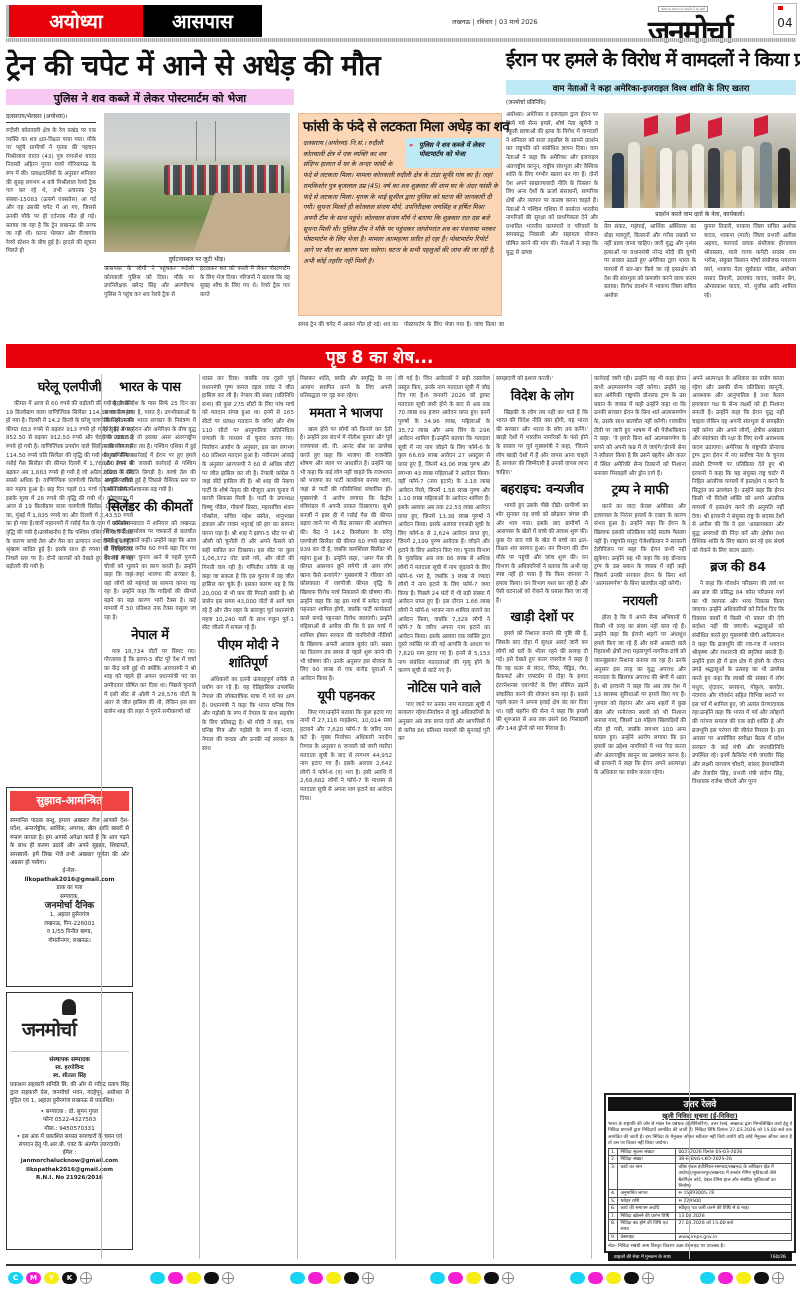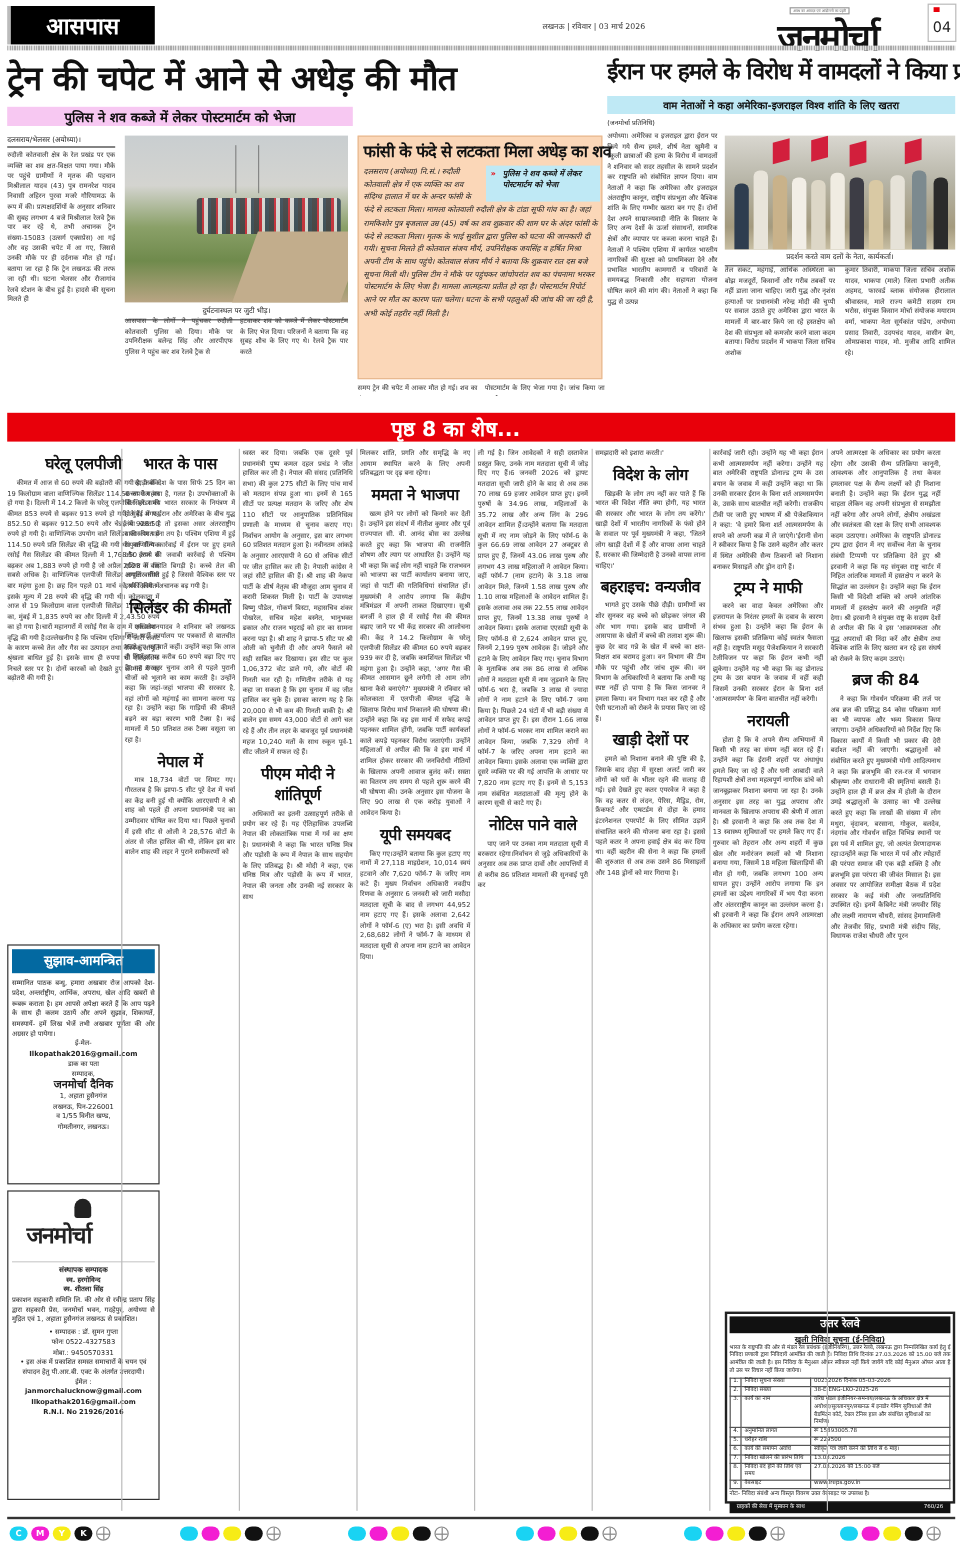--- a/index.html
+++ b/index.html
@@ -58,21 +58,21 @@
   
   #continued-banner { left: 6px; top: 344px; width: 790px; height: 24px; background: #e8000a; }
   #continued-label { position: absolute; left: 320px; top: 1px; font-weight: bold; font-size: 17px; color: #fff; }
 
   
   .col { position: absolute; top: 374px; width: 88px; overflow: hidden; }
   .col-head { font-weight: bold; font-size: 13px; text-align: center; color: #111; margin: 3px 0 4px; letter-spacing: -0.3px; }
 
   
   #suggest-box { left: 6px; top: 787px; width: 127px; height: 200px; border: 1px solid #333; padding: 3px; }
-  #suggest-head { background: #0369a1; color: #fff; text-align: center; font-weight: bold; font-size: 11px; height: 20px; line-height: 20px; }
+  #suggest-head { background: #ef4444; color: #fff; text-align: center; font-weight: bold; font-size: 11px; height: 20px; line-height: 20px; }
   #suggest-body { font-size: 5.6px; line-height: 8.4px; margin-top: 5px; color: #222; }
   .center { text-align: center; }
   #suggest-email { font-weight: bold; font-size: 5.8px; text-align: center; }
   #suggest-paper { font-weight: bold; font-size: 9px; text-align: center; margin: 1px 0; }
 
   
   #imprint-box { left: 6px; top: 992px; width: 127px; height: 258px; border: 1px solid #333; padding: 3px; }
   #imprint-logo { height: 56px; position: relative; border-bottom: 0.5px solid #ccc; }
   #imprint-logo .pen { position: absolute; left: 52px; top: 3px; width: 14px; height: 16px; background: #222; border-radius: 7px 7px 2px 2px; }
   #imprint-logo .logo-text { position: absolute; left: 12px; top: 20px; font-weight: bold; font-size: 19px; letter-spacing: -1px; }
@@ -96,20 +96,21 @@
   .reg .t { background: #fff; border: 1px solid #888; width: 12px; position: relative; }
   .reg .t::before { content: ""; position: absolute; left: 5px; top: 0; width: 1px; height: 10px; background: #888; }
   .reg .t::after { content: ""; position: absolute; left: 0; top: 5px; width: 10px; height: 1px; background: #888; }
   #bottom-rule { left: 6px; top: 1264px; width: 790px; height: 2px; background: #333; }
   .vrule { position: absolute; width: 0.5px; background: #bbb; }
 </style>
 </head>
 <body>
 
 <div id="section-tabs" class="abs">
+  <div class="tab tab-red">अयोध्या</div>
   <div class="tab tab-black">आसपास</div>
 </div>
 <div id="dateline" class="abs">लखनऊ | रविवार | 03 मार्च 2026</div>
 <div id="masthead" class="abs">
   <div id="masthead-tag">अवध का आवाज़ एवं आंदोलनों का प्रहरी</div>
   <div id="masthead-title" style="top:8px;">जनमोर्चा</div>
 </div>
 <div id="page-num" class="abs">
   <span class="flag"></span>
   <span>04</span>
@@ -185,21 +186,21 @@
     </div>
     <div class="col" style="left: 202px; top: 374px; width: 92px; height: 880px;">
       <p class="body-text" style="text-indent: 0px;">ध्वस्त कर दिया। जबकि एक दूसरे पूर्व प्रधानमंत्री पुष्प कमल दहल प्रचंड ने जीत हासिल कर ली है। नेपाल की संसद (प्रतिनिधि सभा) की कुल 275 सीटों के लिए पांच मार्च को मतदान संपन्न हुआ था। इनमें से 165 सीटों पर प्रत्यक्ष मतदान के जरिए और शेष 110 सीटों पर आनुपातिक प्रतिनिधित्व प्रणाली के माध्यम से चुनाव कराए गए। निर्वाचन आयोग के अनुसार, इस बार लगभग 60 प्रतिशत मतदान हुआ है। नवीनतम आंकड़े के अनुसार आरएसपी ने 60 से अधिक सीटों पर जीत हासिल कर ली है। नेपाली कांग्रेस ने जहां सीटें हासिल की हैं। श्री शाह की नेकपा पार्टी के शीर्ष नेतृत्व की मौजूदा आम चुनाव में करारी शिकस्त मिली है। पार्टी के उपाध्यक्ष बिष्णु पौडेल, गोकर्ण बिस्टा, महासचिव शंकर पोखरेल, सचिव महेश बस्नेत, भानुभक्त ढकाल और राजन भट्टराई को हार का सामना करना पड़ा है। श्री शाह ने झापा-5 सीट पर श्री ओली को चुनौती दी और अपने फैसले को सही साबित कर दिखाया। इस सीट पर कुल 1,06,372 वोट डाले गये, और वोटों की गिनती चल रही है। गणितीय तरीके से यह कहा जा सकता है कि इस चुनाव में वह जीत हासिल कर चुके हैं। इसका कारण यह है कि 20,000 से भी कम की गिनती बाकी है। श्री बालेन इस समय 43,000 वोटों से आगे चल रहे हैं और तीन लहर के बावजूद पूर्व प्रधानमंत्री महज 10,240 मतों के साथ रुकून पूर्व-1 सीट जीतने में सफल रहे हैं।</p>
       <h3 class="col-head">पीएम मोदी ने शांतिपूर्ण</h3>
       <p class="body-text" style="text-indent: 8px;">अधिकारों का इतनी उत्साहपूर्ण तरीके से प्रयोग कर रहे हैं। यह ऐतिहासिक उपलब्धि नेपाल की लोकतांत्रिक यात्रा में गर्व का क्षण है। प्रधानमंत्री ने कहा कि भारत घनिष्ठ मित्र और पड़ोसी के रूप में नेपाल के साथ सहयोग के लिए प्रतिबद्ध है। श्री मोदी ने कहा, एक घनिष्ठ मित्र और पड़ोसी के रूप में भारत, नेपाल की जनता और उनकी नई सरकार के साथ</p>
     </div>
     <div class="col" style="left: 300px; top: 374px; width: 92px; height: 880px;">
       <p class="body-text" style="text-indent: 0px;">मिलकर शांति, प्रगति और समृद्धि के नए आयाम स्थापित करने के लिए अपनी प्रतिबद्धता पर दृढ़ बना रहेगा।</p>
       <h3 class="col-head">ममता ने भाजपा</h3>
       <p class="body-text" style="text-indent: 8px;">खत्म होने पर लोगों को किनारे कर देती है। उन्होंने इस संदर्भ में नीतीश कुमार और पूर्व राज्यपाल सी. वी. आनंद बोस का उल्लेख करते हुए कहा कि भाजपा की राजनीति शोषण और त्याग पर आधारित है। उन्होंने यह भी कहा कि कई लोग नहीं चाहते कि राजभवन को भाजपा का पार्टी कार्यालय बनाया जाए, जहां से पार्टी की गतिविधियां संचालित हों। मुख्यमंत्री ने आरोप लगाया कि केंद्रीय मंत्रिमंडल में अपनी ताकत दिखाएगा। सुश्री बनर्जी ने हाल ही में रसोई गैस की कीमत बढ़ाए जाने पर भी केंद्र सरकार की आलोचना की। केंद्र ने 14.2 किलोग्राम के घरेलू एलपीजी सिलेंडर की कीमत 60 रुपये बढ़कर 939 कर दी है, जबकि कमर्शियल सिलेंडर भी महंगा हुआ है। उन्होंने कहा, 'अगर गैस की कीमत आसमान छूने लगेगी तो आम लोग खाना कैसे बनाएंगे?' मुख्यमंत्री ने रविवार को कोलकाता में एलपीजी कीमत वृद्धि के खिलाफ विरोध मार्च निकालने की घोषणा की। उन्होंने कहा कि वह इस मार्च में सफेद कपड़े पहनकर शामिल होंगी, जबकि पार्टी कार्यकर्ता काले कपड़े पहनकर विरोध जताएंगी। उन्होंने महिलाओं से अपील की कि वे इस मार्च में शामिल होकर सरकार की जनविरोधी नीतियों के खिलाफ अपनी आवाज बुलंद करें। सस्ता का वितरण तय समय से पहले शुरू करने की भी घोषणा की। उनके अनुसार इस योजना के लिए 90 लाख से एक करोड़ युवाओं ने आवेदन किया है।</p>
-      <h3 class="col-head">यूपी समयबद</h3>
+      <h3 class="col-head">यूपी पहनकर</h3>
       <p class="body-text" style="text-indent: 8px;">किए गए।उन्होंने बताया कि कुल हटाए गए नामों में 27,118 माइग्रेशन, 10,014 स्वयं हटवाने और 7,620 फॉर्म-7 के जरिए नाम कटे हैं। मुख्य निर्वाचन अधिकारी नवदीप रिणवा के अनुसार 6 जनवरी को जारी मसौदा मतदाता सूची के बाद से लगभग 44,952 नाम हटाए गए हैं। इसके अलावा 2,642 लोगों ने फॉर्म-6 (ए) भरा है। इसी अवधि में 2,68,682 लोगों ने फॉर्म-7 के माध्यम से मतदाता सूची से अपना नाम हटाने का आवेदन दिया।</p>
     </div>
     <div class="col" style="left: 398px; top: 374px; width: 92px; height: 880px;">
       <p class="body-text" style="text-indent: 0px;">ली गई है। जिन आवेदकों ने सही दस्तावेज प्रस्तुत किए, उनके नाम मतदाता सूची में जोड़ दिए गए हैं।6 जनवरी 2026 को ड्राफ्ट मतदाता सूची जारी होने के बाद से अब तक 70 लाख 69 हजार आवेदन प्राप्त हुए। इनमें पुरुषों के 34.96 लाख, महिलाओं के 35.72 लाख और अन्य लिंग के 296 आवेदन शामिल हैं।उन्होंने बताया कि मतदाता सूची में नए नाम जोड़ने के लिए फॉर्म-6 के कुल 66.69 लाख आवेदन 27 अक्टूबर से प्राप्त हुए हैं, जिनमें 43.06 लाख पुरुष और लगभग 43 लाख महिलाओं ने आवेदन किया। वहीं फॉर्म-7 (नाम हटाने) के 3.18 लाख आवेदन मिले, जिनमें 1.58 लाख पुरुष और 1.10 लाख महिलाओं के आवेदन शामिल हैं। इसके अलावा अब तक 22.55 लाख आवेदन प्राप्त हुए, जिनमें 13.38 लाख पुरुषों ने आवेदन किया। इसके अलावा एएसडी सूची के लिए फॉर्म-8 से 2,624 आवेदन प्राप्त हुए, जिनमें 2,199 पुरुष आवेदक हैं। जोड़ने और हटाने के लिए आवेदन किए गए। चुनाव विभाग के मुताबिक अब तक 86 लाख से अधिक लोगों ने मतदाता सूची में नाम जुड़वाने के लिए फॉर्म-6 भरा है, जबकि 3 लाख से ज्यादा लोगों ने नाम हटाने के लिए फॉर्म-7 जमा किया है। पिछले 24 घंटों में भी बड़ी संख्या में आवेदन प्राप्त हुए हैं। इस दौरान 1.66 लाख लोगों ने फॉर्म-6 भरकर नाम शामिल कराने का आवेदन किया, जबकि 7,329 लोगों ने फॉर्म-7 के जरिए अपना नाम हटाने का आवेदन किया। इसके अलावा एक व्यक्ति द्वारा दूसरे व्यक्ति पर की गई आपत्ति के आधार पर 7,820 नाम हटाए गए हैं। इनमें से 5,153 नाम संबंधित मतदाताओं की मृत्यु होने के कारण सूची से काटे गए हैं।</p>
       <h3 class="col-head">नोटिस पाने वाले</h3>
       <p class="body-text" style="text-indent: 8px;">पाए जाने पर उनका नाम मतदाता सूची में बरकरार रहेगा।निर्वाचन से जुड़े अधिकारियों के अनुसार अब तक प्राप्त दावों और आपत्तियों में से करीब 86 प्रतिशत मामलों की सुनवाई पूरी कर</p>
     </div>
     <div class="col" style="left: 496px; top: 374px; width: 92px; height: 880px;">
       <p class="body-text" style="text-indent: 0px;">समझदारी को इशारा करती।'</p>
       <h3 class="col-head">विदेश के लोग</h3>

